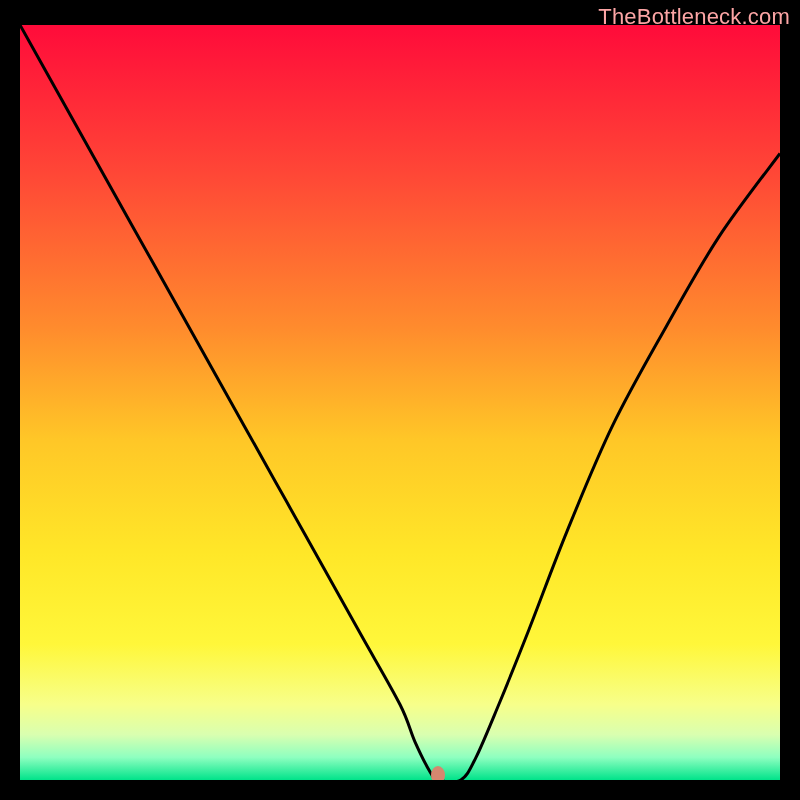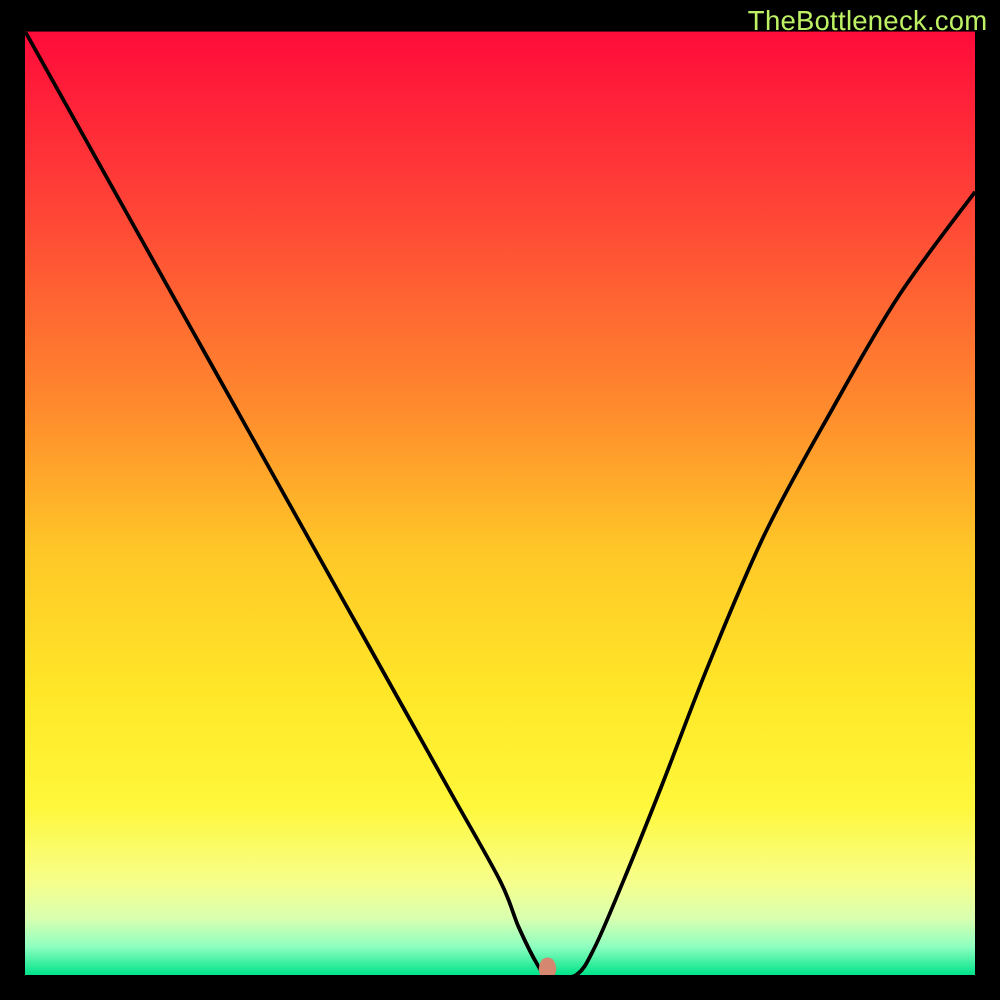--- a/index.html
+++ b/index.html
@@ -14,21 +14,21 @@
   .frame {
     position: relative;
     width: 800px;
     height: 800px;
     background: #000;
   }
   .watermark {
     position: absolute;
     top: 4px;
     right: 10px;
-    color: #bef264;
+    color: #fca5a5;
     font-size: 22px;
     font-weight: 400;
     letter-spacing: 0.2px;
     z-index: 5;
   }
   .plot-area {
     position: absolute;
     left: 20px;
     top: 25px;
     width: 760px;

